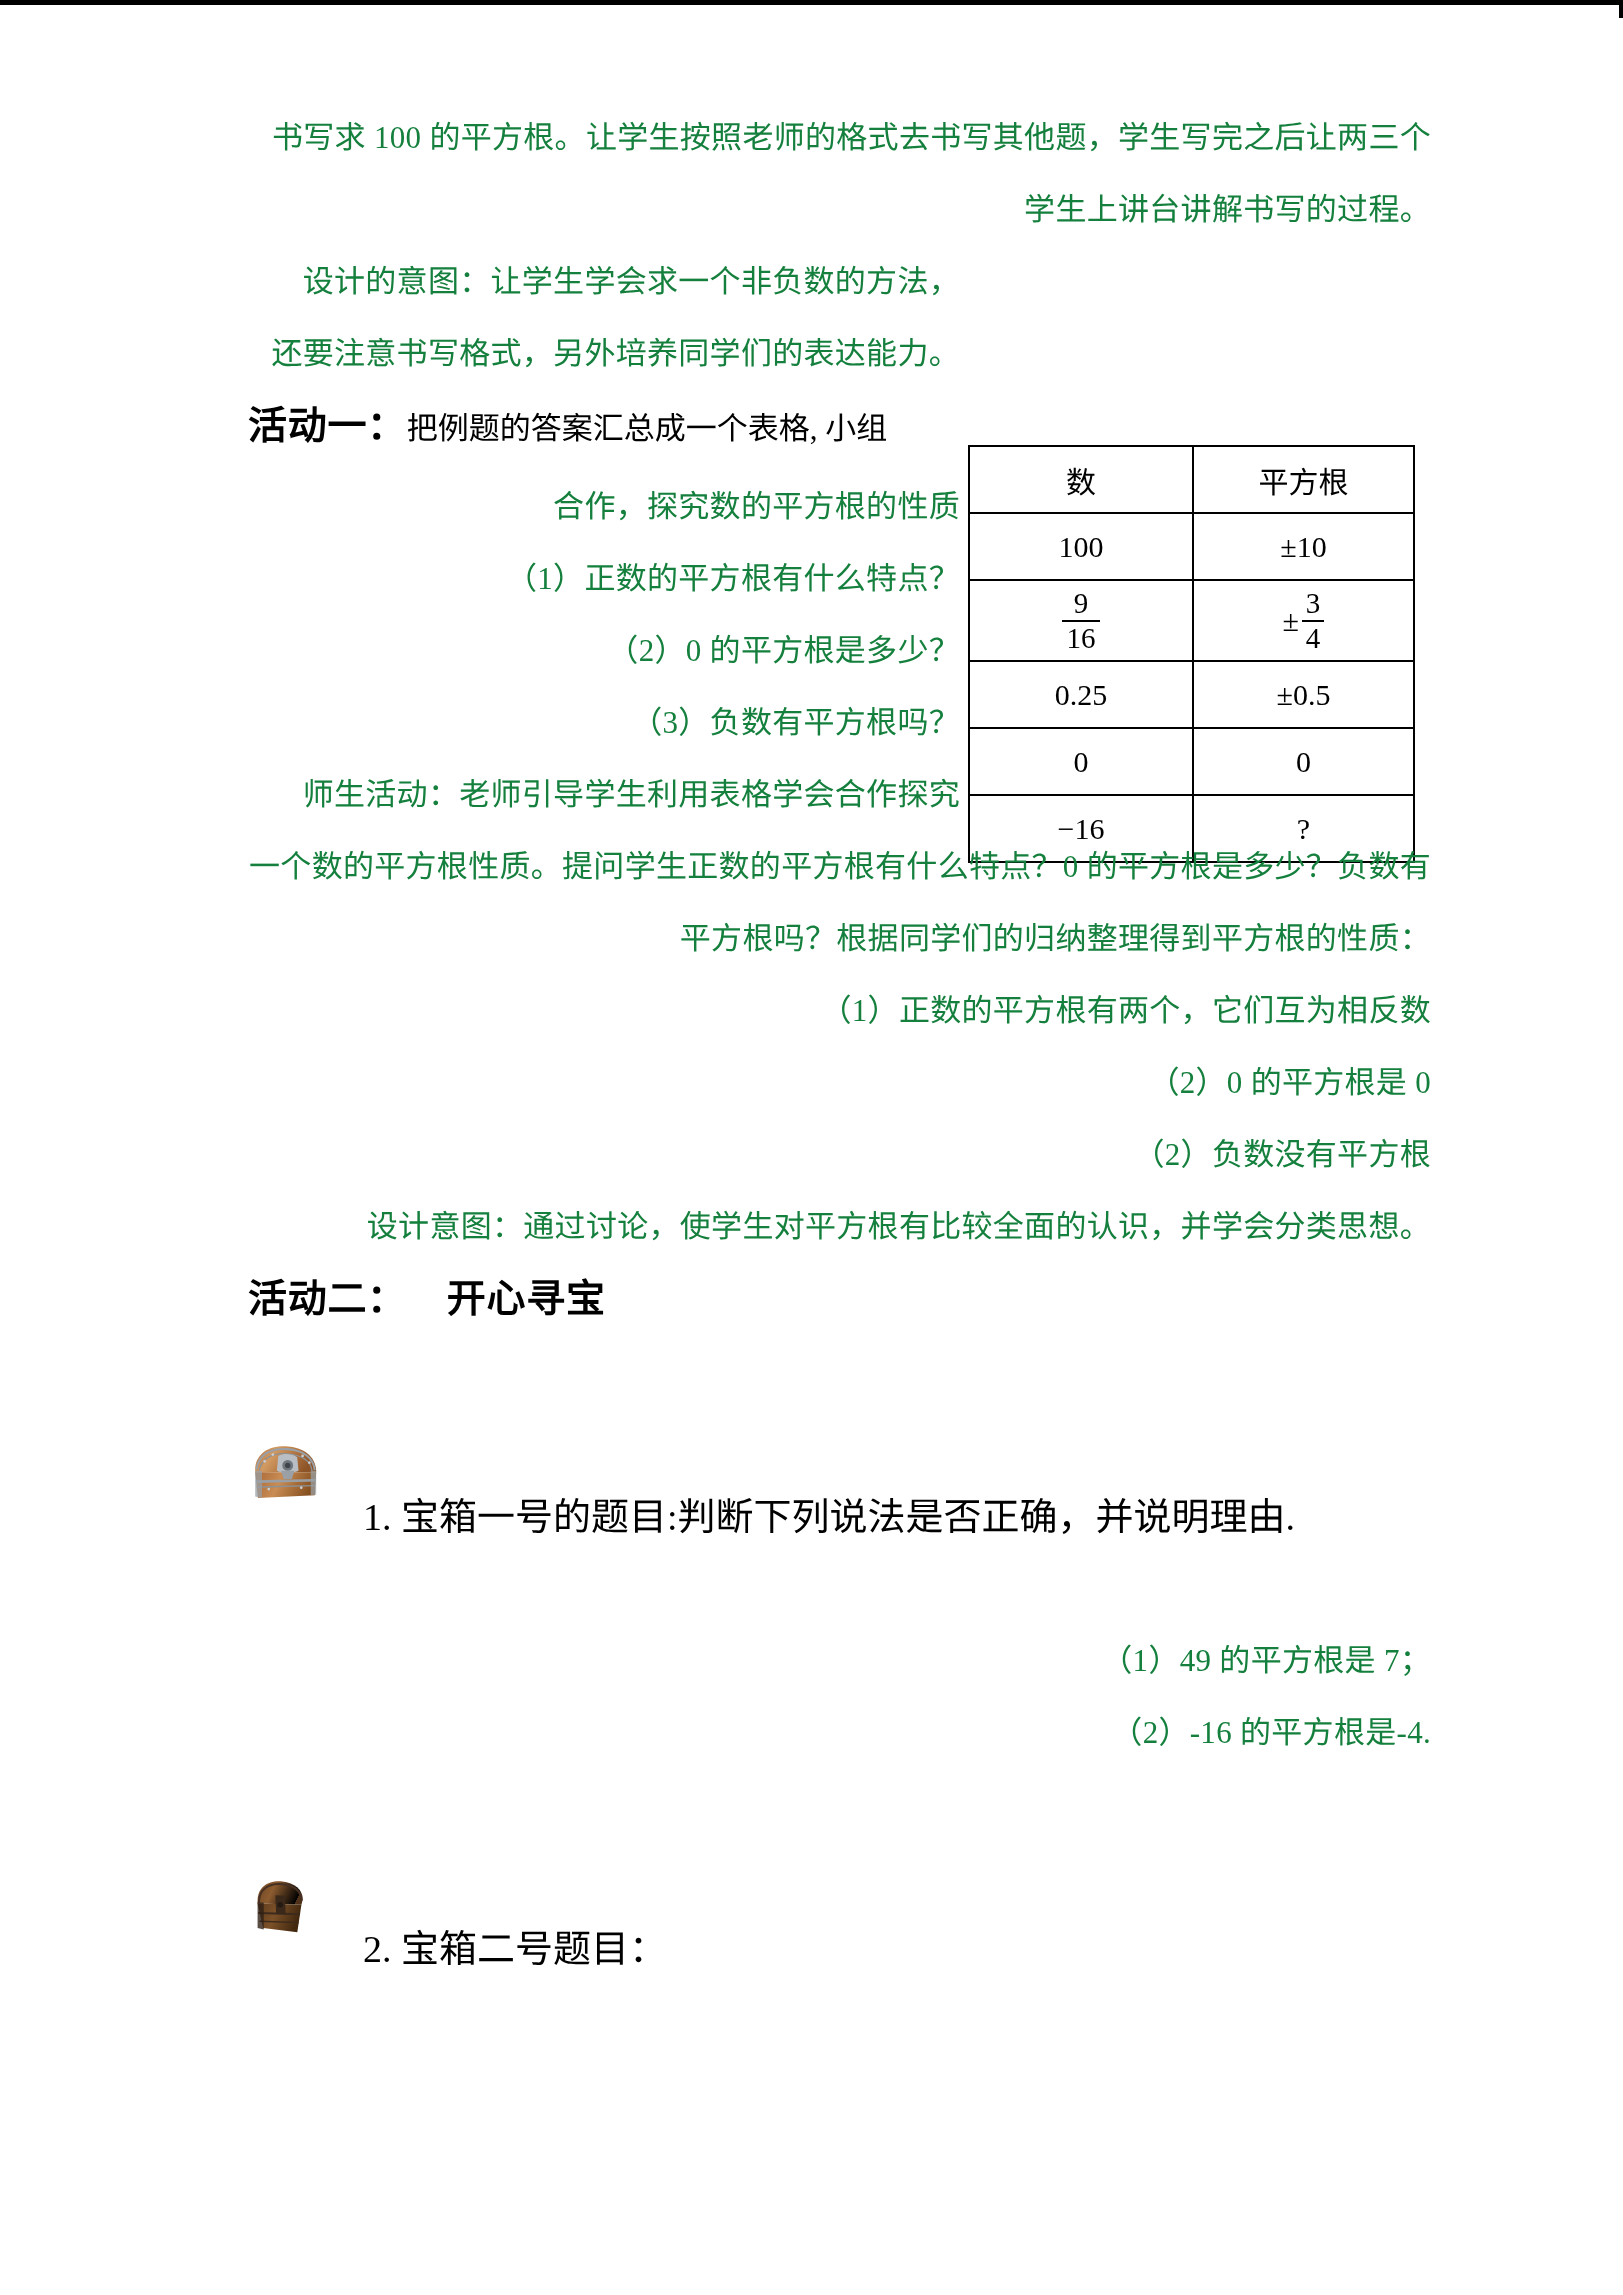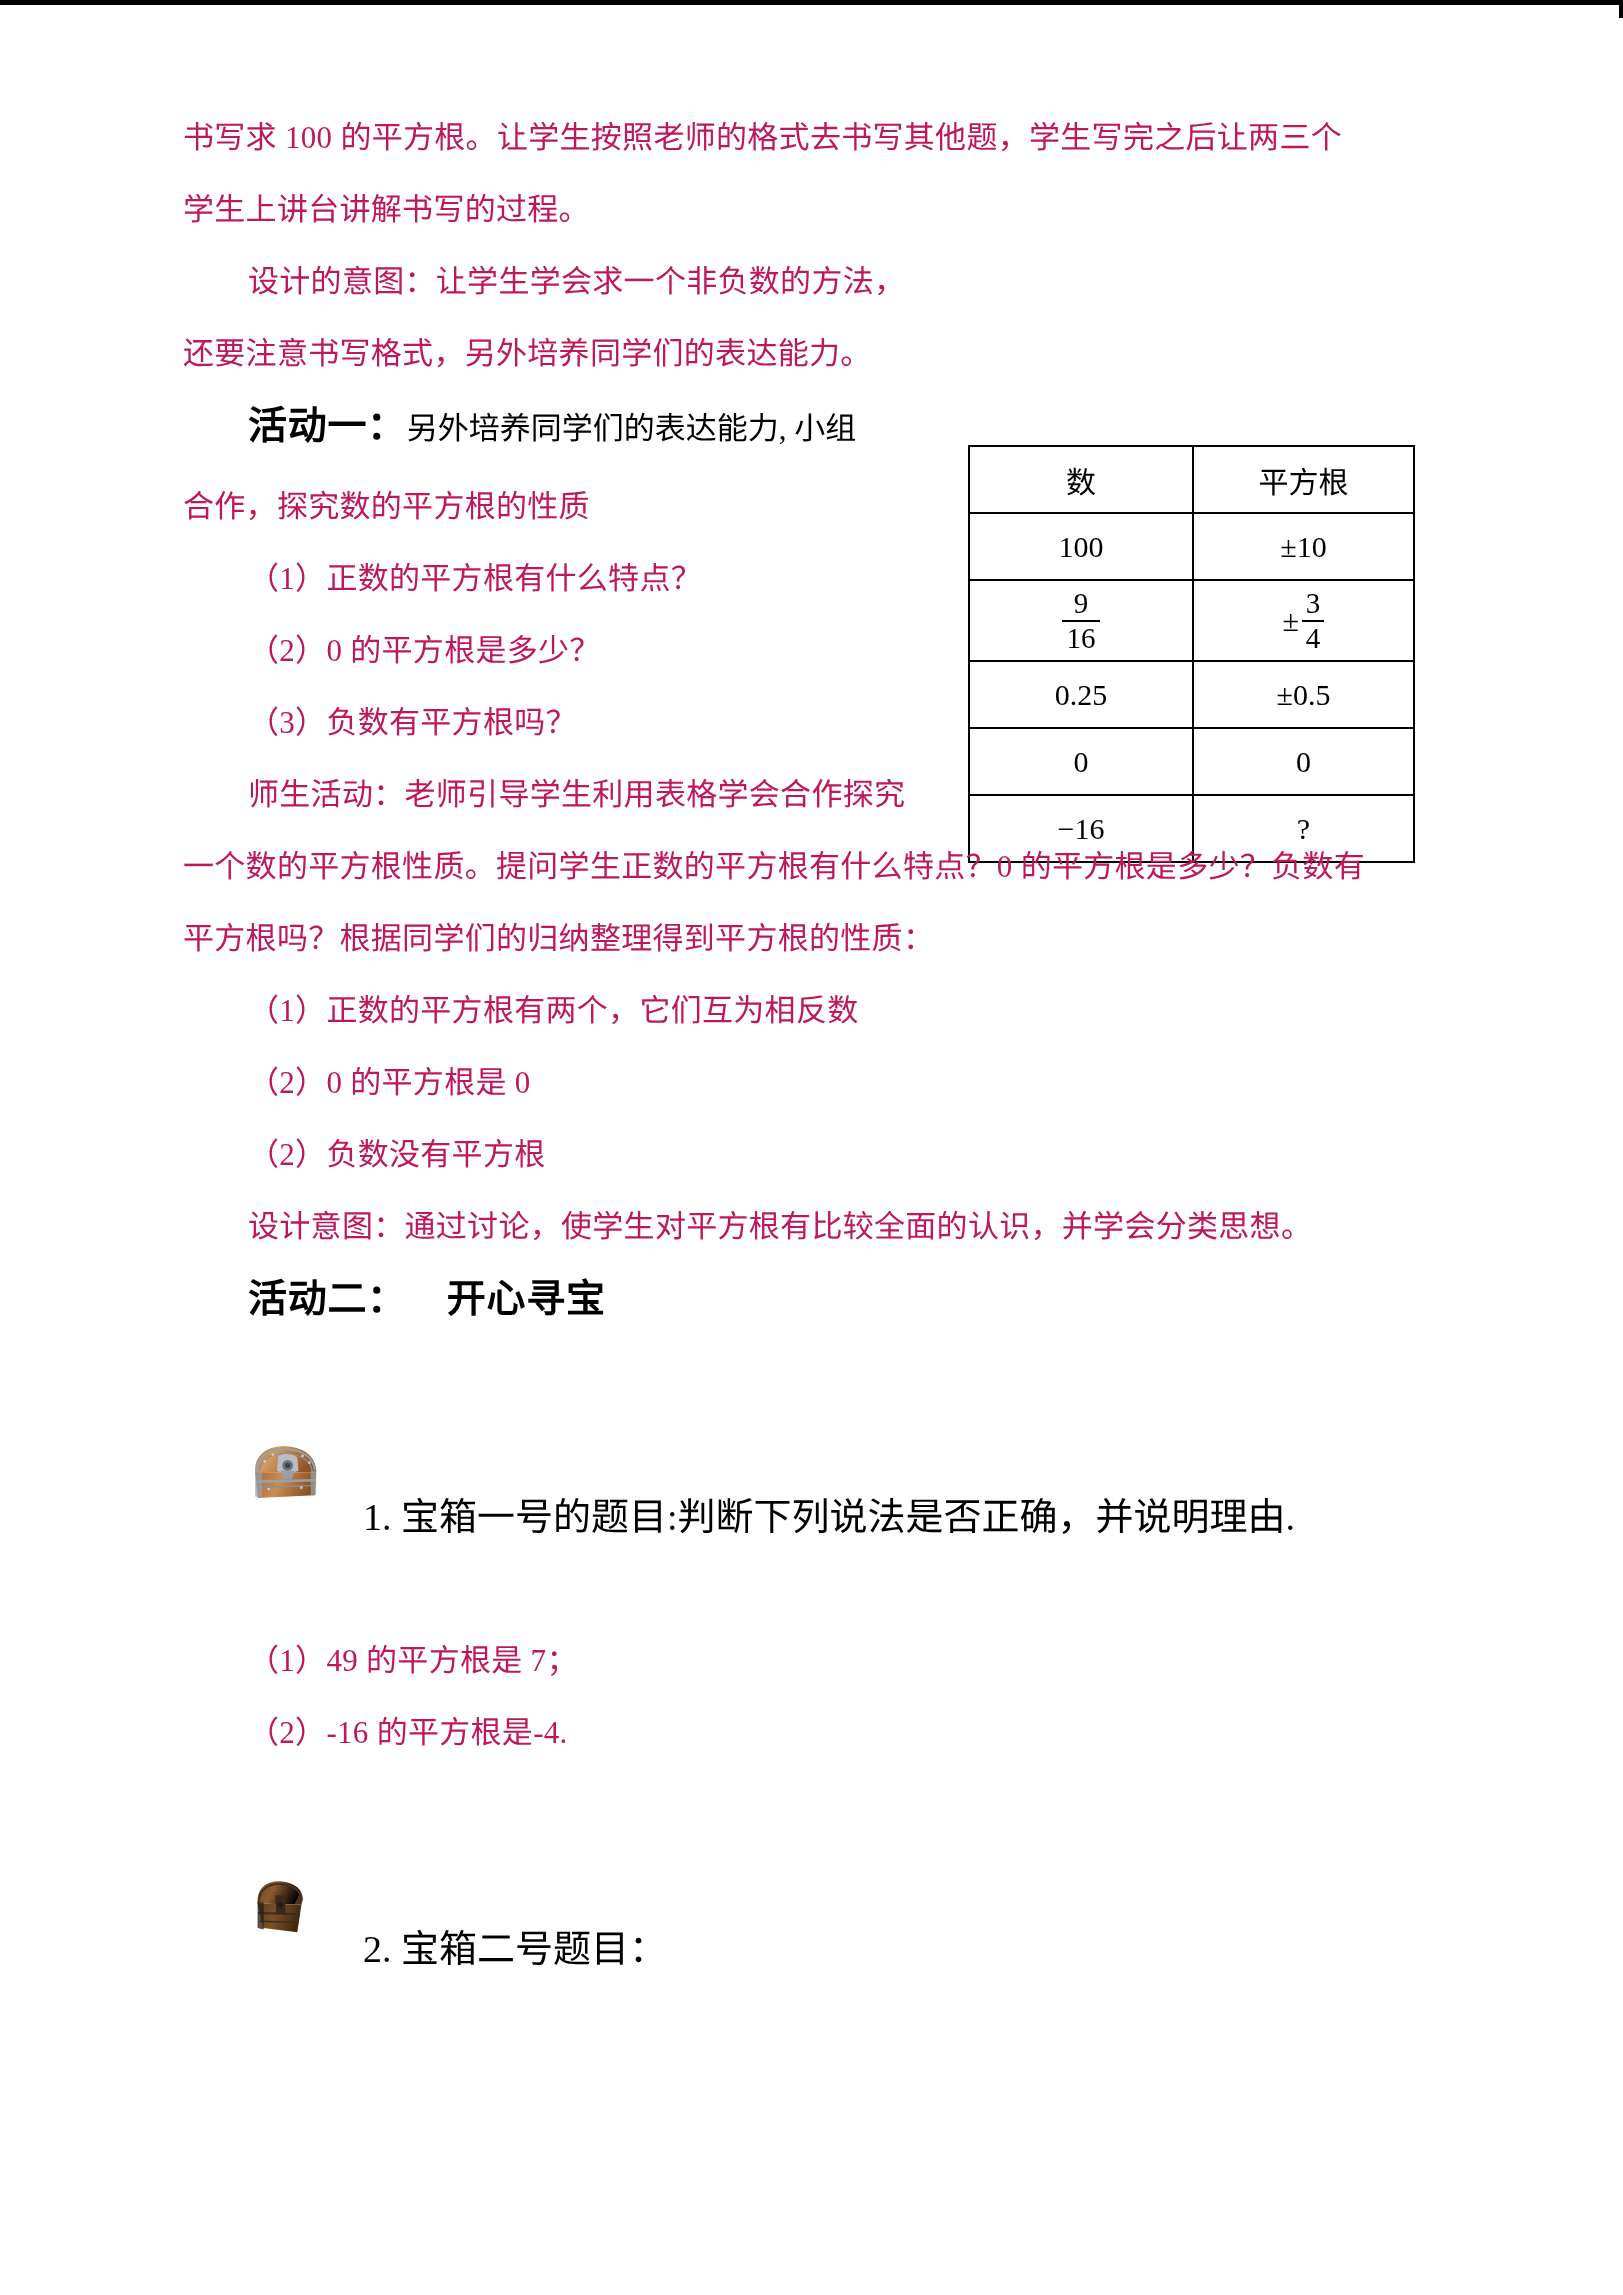--- a/index.html
+++ b/index.html
@@ -47,21 +47,22 @@
     top: 102px;
     width: 1248px;
   }
 
   
   .line {
     font-size: 31px;
     line-height: 72px;
     letter-spacing: 0.3px;
     white-space: pre;
-    color: #be185d;
+    color: #15803d;
+    text-align: right;
   }
   .line.indent  { text-indent: 65px; }
 
   .bold-head {
     font-family: "Liberation Sans", "DejaVu Sans", sans-serif;
     font-weight: bold;
     font-size: 39px;
     letter-spacing: 0.7px;
   }
   .heading-line {
@@ -216,21 +217,21 @@
   </table>
 
   <div class="content">
 
     <div class="line full">书写求 100 的平方根。让学生按照老师的格式去书写其他题，学生写完之后让两三个</div>
     <div class="line full">学生上讲台讲解书写的过程。</div>
 
     <div class="line flow indent">设计的意图：让学生学会求一个非负数的方法，</div>
     <div class="line flow">还要注意书写格式，另外培养同学们的表达能力。</div>
 
-    <div class="heading-line flow"><span class="bold-head">活动一：</span><span class="rest">另外培养同学们的表达能力, 小组</span></div>
+    <div class="heading-line flow"><span class="bold-head">活动一：</span><span class="rest">把例题的答案汇总成一个表格, 小组</span></div>
     <div class="line flow">合作，探究数的平方根的性质</div>
 
     <div class="line flow indent">（1）正数的平方根有什么特点？</div>
     <div class="line flow indent">（2）0 的平方根是多少？</div>
     <div class="line flow indent">（3）负数有平方根吗？</div>
 
     <div class="line flow indent">师生活动：老师引导学生利用表格学会合作探究</div>
     <div class="line full">一个数的平方根性质。提问学生正数的平方根有什么特点？0 的平方根是多少？负数有</div>
     <div class="line full">平方根吗？根据同学们的归纳整理得到平方根的性质：</div>
 

